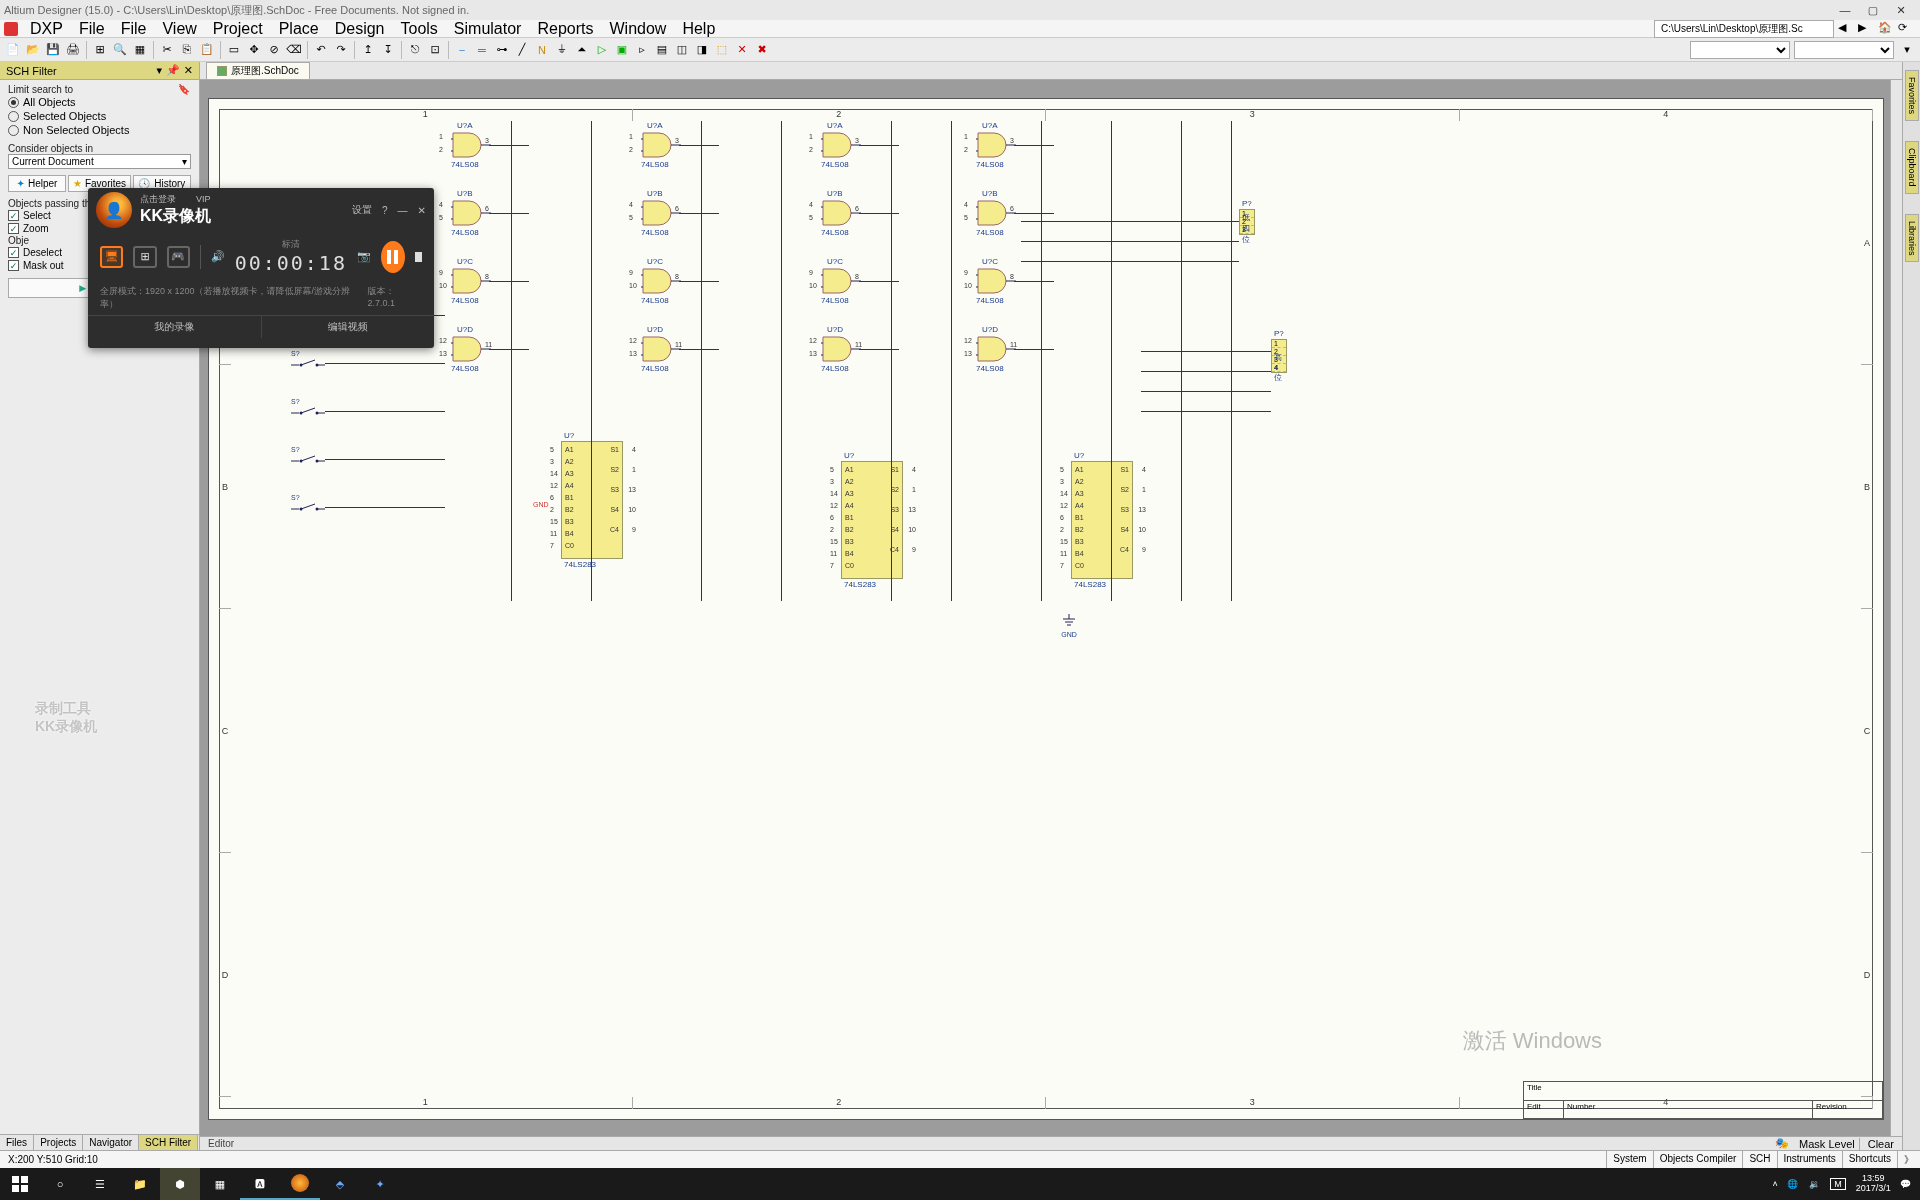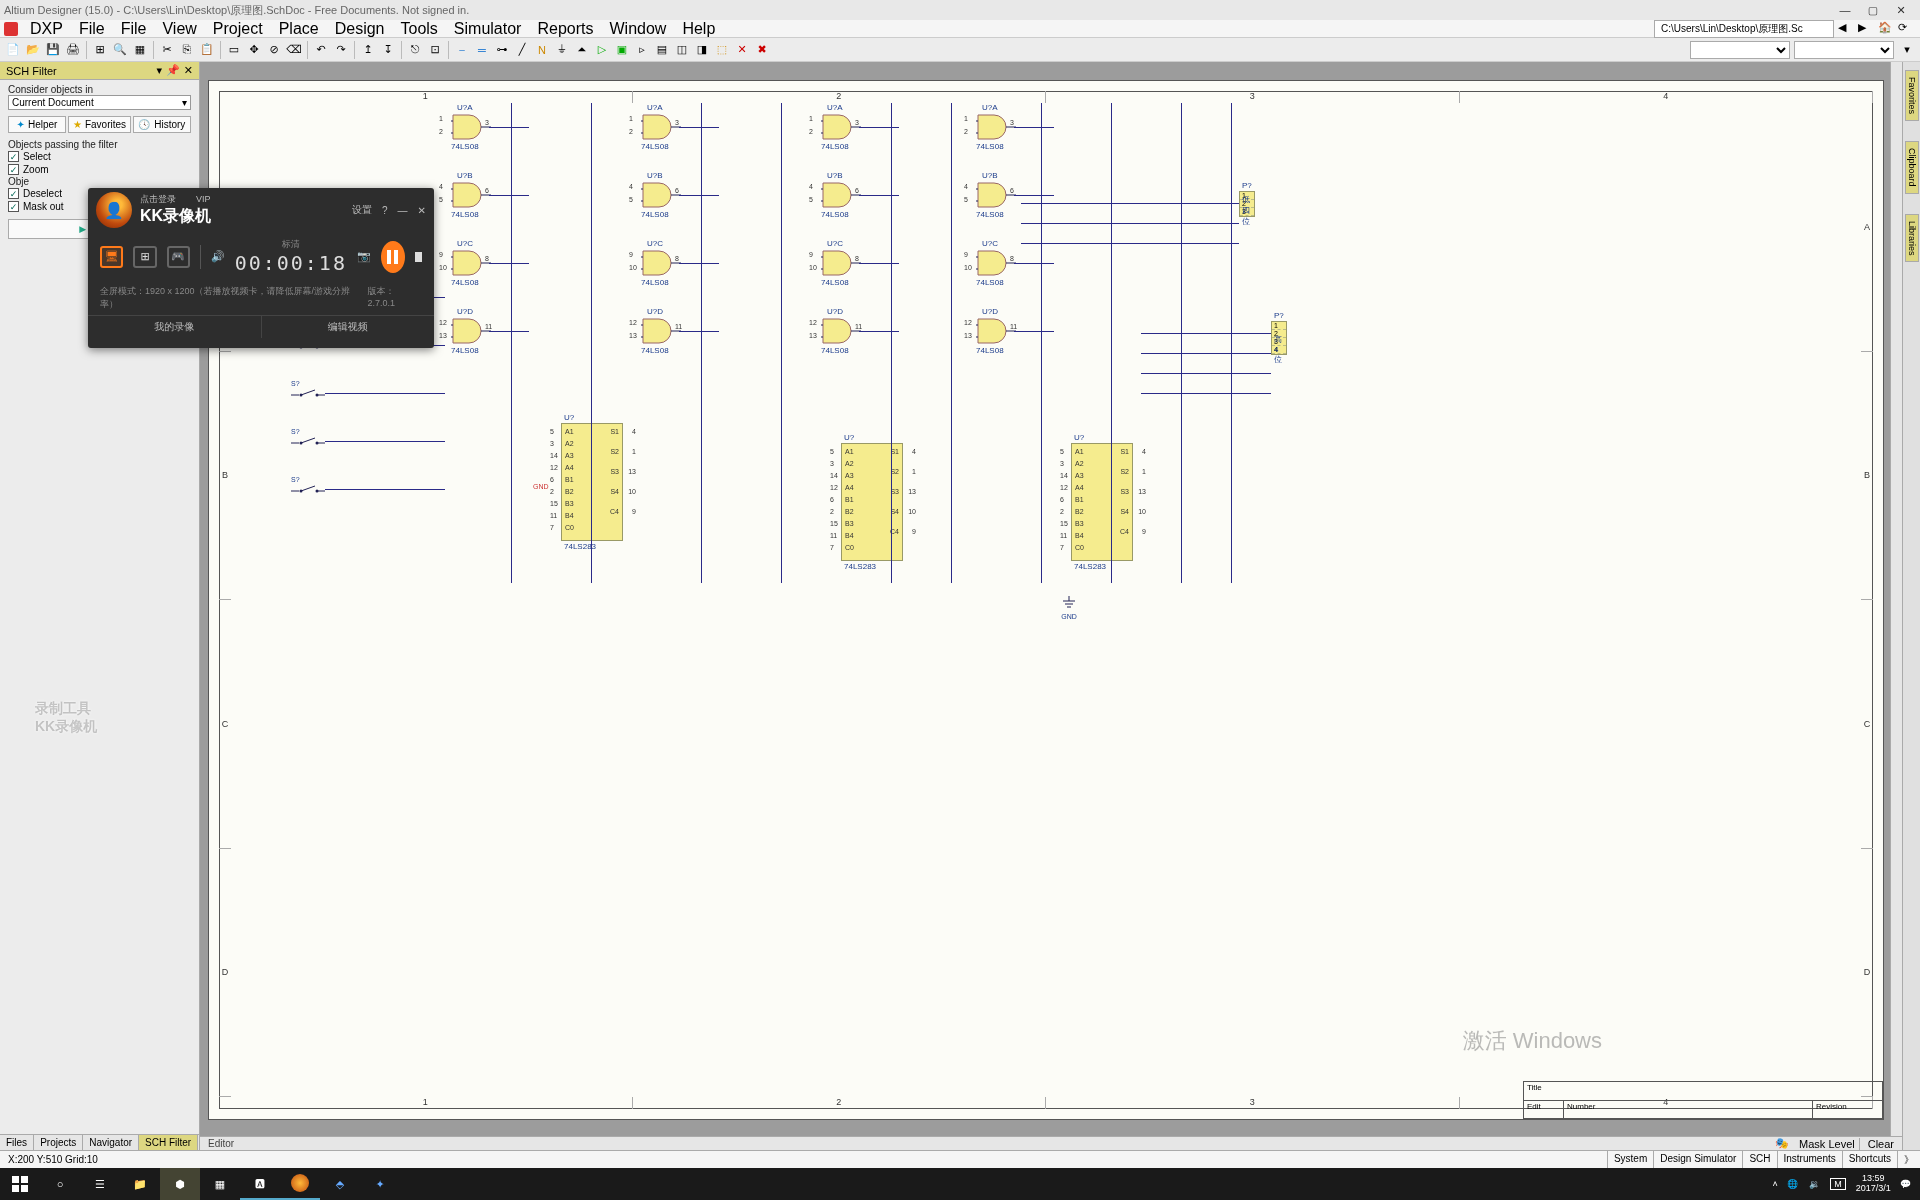--- a/index.html
+++ b/index.html
@@ -233,20 +233,38 @@
     <div class="panel-header">
       <span>SCH Filter</span>
       <span class="ph-controls">
         <span>▾</span>
         <span>📌</span>
         <span>✕</span>
       </span>
     </div>
     <div class="panel-body">
       <div class="panel-section">
+        <div class="panel-label">
+          <span>Limit search to</span>
+          <span style="color:#d90">🔖</span>
+        </div>
+        <div class="radio-row">
+            <span class="radio-dot checked"></span>
+            <span>All Objects</span>
+          </div>
+        <div class="radio-row">
+            <span class="radio-dot"></span>
+            <span>Selected Objects</span>
+          </div>
+        <div class="radio-row">
+            <span class="radio-dot"></span>
+            <span>Non Selected Objects</span>
+          </div>
+      </div>
+      <div class="panel-section">
         <div class="panel-label">Consider objects in</div>
         <div class="combo">
             <span>Current Document</span>
             <span>▾</span>
           </div>
       </div>
       <div class="btn-row">
         <div class="pbtn">
             <span style="color:#08c">✦</span>
             <span>Helper</span>
@@ -285,20 +303,27 @@
     </div>
     <div class="bottom-tabs">
       <div class="btab">Files</div>
       <div class="btab">Projects</div>
       <div class="btab">Navigator</div>
       <div class="btab active">SCH Filter</div>
     </div>
   </div>
 
   <div class="canvas-area">
+    <div class="canvas-tabs">
+      <span style="width:6px"></span>
+      <div class="ctab">
+          <span class="ic"></span>
+          <span>原理图.SchDoc</span>
+        </div>
+    </div>
     <div class="canvas">
       <div class="sch">
         <div class="border2"></div>
         <div class="zones-h top" id="zh1">
             <div>1</div>
             <div>2</div>
             <div>3</div>
             <div>4</div>
           </div>
         <div class="zones-h bot" id="zh2">
@@ -765,21 +790,21 @@
     <div class="dock-tab">Favorites</div>
     <div class="dock-tab">Clipboard</div>
     <div class="dock-tab">Libraries</div>
   </div>
 </div>
 
 <div class="statusbar">
   <span class="status-left">X:200 Y:510  Grid:10</span>
   <div class="status-right">
     <span class="sbtn">System</span>
-    <span class="sbtn">Design Simulator</span>
+    <span class="sbtn">Objects Compiler</span>
     <span class="sbtn">SCH</span>
     <span class="sbtn">Instruments</span>
     <span class="sbtn">Shortcuts</span>
     <span class="sbtn">》</span>
   </div>
 </div>
 
 <div class="watermark2">
   <div>录制工具</div>
     <div>KK录像机</div>

